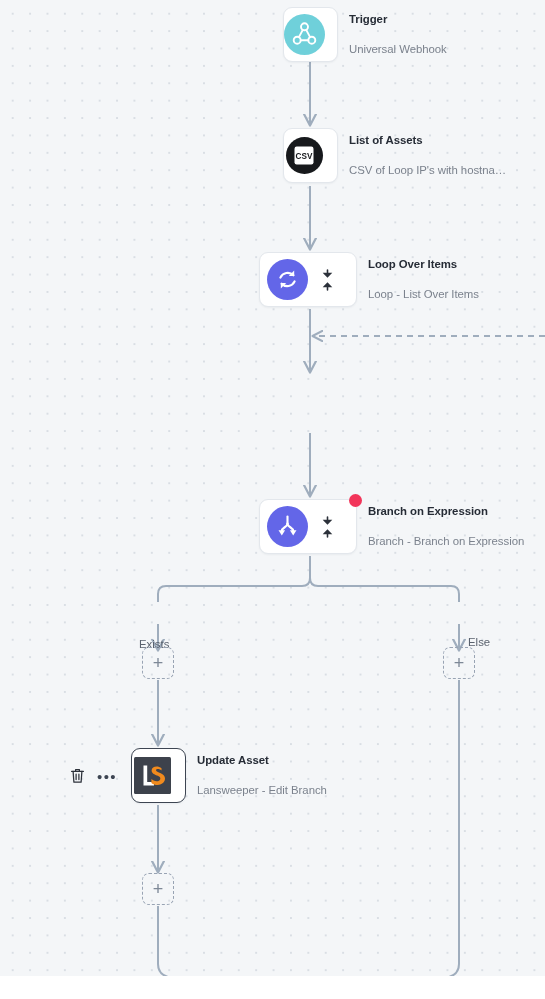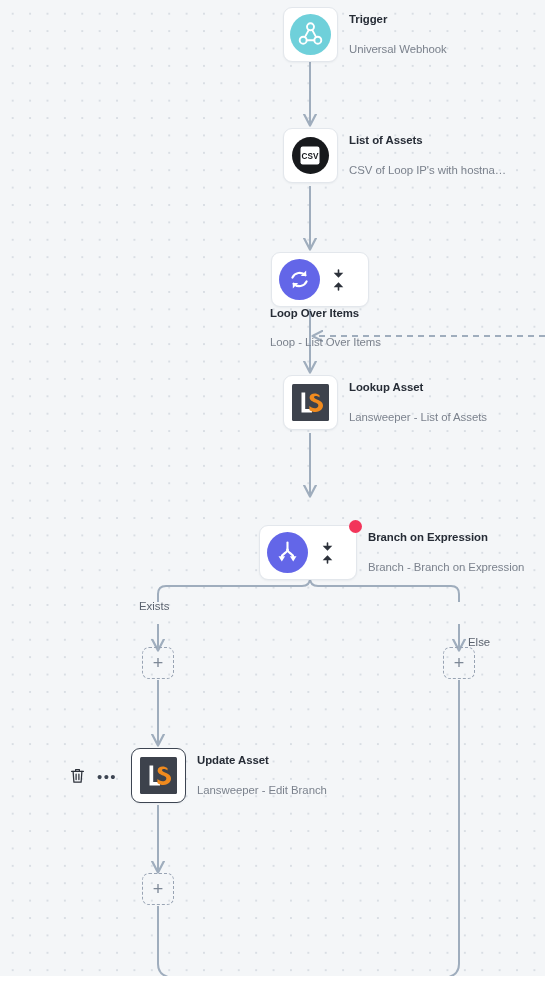--- a/index.html
+++ b/index.html
@@ -41,21 +41,20 @@
     display: flex;
     align-items: center;
   }
   .card {
     background: #ffffff;
     border: 1px solid #e3e7ec;
     border-radius: 9px;
     box-sizing: border-box;
     display: flex;
     align-items: center;
-    justify-content: center;
     box-shadow: 0 1px 2px rgba(25,35,60,0.05);
     position: relative;
   }
   .card.sq {
     width: 55px;
     height: 55px;
   }
   .card.wide {
     width: 98px;
     height: 55px;
@@ -251,21 +250,21 @@
           <text class="csv-text" x="20" y="23.6" text-anchor="middle">CSV</text>
         </svg>
       </div>
     </div>
     <div class="labels nowrapclip">
       <div class="title">List of Assets</div>
       <div class="subtitle">CSV of Loop IP's with hostna…</div>
     </div>
   </div>
 
-  <div class="node" style="left:259px; top:252px;flex-direction:column;">
+  <div class="node" style="left:259px; top:252px;">
     <div class="card wide">
       <div class="icon-wrap">
         <svg width="41" height="41" viewBox="0 0 41 41" xmlns="http://www.w3.org/2000/svg">
           <circle cx="20.5" cy="20.5" r="20.5" fill="#6366e8"></circle>
           <g fill="none" stroke="#ffffff" stroke-width="2.2" stroke-linecap="round">
             <path d="M 26.4 16.3 A 8 8 0 0 0 13.4 18.6"></path>
             <path d="M 14.6 24.7 A 8 8 0 0 0 27.6 22.4"></path>
           </g>
           <path d="M 27.2 11.4 L 27.2 17 L 21.8 17 Z" fill="#ffffff"></path>
           <path d="M 13.8 29.6 L 13.8 24 L 19.2 24 Z" fill="#ffffff"></path>
@@ -279,40 +278,22 @@
           </g>
         </svg>
       </div>
     </div>
     <div class="labels">
       <div class="title">Loop Over Items</div>
       <div class="subtitle">Loop - List Over Items</div>
     </div>
   </div>
 
-  <div class="node" style="left:283px; top:375px;">
-    <div class="card sq">
-      <div class="icon-wrap">
-        <svg width="37" height="37" viewBox="0 0 37 37" xmlns="http://www.w3.org/2000/svg">
-          <rect x="0" y="0" width="37" height="37" rx="1.5" fill="#3d424c"></rect>
-          <path class="ls-l" d="M 9.5 8.5 L 13.2 8.5 L 13.2 25 L 20 25 L 20 28.5 L 9.5 28.5 Z"></path>
-          <path class="ls-s" d="M 27.5 11.2 C 24 8.2 17.6 9 17.6 13.6 C 17.6 17.4 22.6 18.1 25 19.4
-                   C 27.6 20.8 26.2 24.2 22.8 24.2 C 20.6 24.2 18.6 23.2 17.4 22 L 17.4 26
-                   C 19 27.4 21.4 28 23.4 28 C 28.8 28 31 24.4 31 21.6 C 31 17.2 25.6 16 23.4 14.8
-                   C 21.4 13.7 21.8 12 23.8 12 C 25.2 12 26.6 12.6 27.5 13.4 Z"></path>
-        </svg>
-      </div>
-    </div>
-    <div class="labels">
-      <div class="title">Lookup Asset</div>
-      <div class="subtitle">Lansweeper - List of Assets</div>
-    </div>
-  </div>
-
-  <div class="node" style="left:259px; top:525px;">
+
+  <div class="node" style="left:259px; top:499px;">
     <div class="card wide">
       <div class="err-badge"></div>
       <div class="icon-wrap">
         <svg width="41" height="41" viewBox="0 0 41 41" xmlns="http://www.w3.org/2000/svg">
           <circle cx="20.5" cy="20.5" r="20.5" fill="#6366e8"></circle>
           <g fill="none" stroke="#ffffff" stroke-width="2.1" stroke-linecap="round">
             <path d="M 20.5 10.5 L 20.5 17.5"></path>
             <path d="M 20.5 17.5 C 20.5 21.5 14.8 21 14.8 25.2"></path>
             <path d="M 20.5 17.5 C 20.5 21.5 26.2 21 26.2 25.2"></path>
           </g>
@@ -328,21 +309,21 @@
           </g>
         </svg>
       </div>
     </div>
     <div class="labels">
       <div class="title">Branch on Expression</div>
       <div class="subtitle">Branch - Branch on Expression</div>
     </div>
   </div>
 
-  <div class="edge-label" style="left:139px; top:600px;">Exists</div>
+  <div class="edge-label" style="left:139px; top:638px;">Exists</div>
   <div class="edge-label" style="left:448px; top:636px;margin-left:20px;">Else</div>
 
   <div class="placeholder" style="left:142px; top:647px;">
     <span class="plus">+</span>
   </div>
   <div class="placeholder" style="left:443px; top:647px;">
     <span class="plus">+</span>
   </div>
   <div class="placeholder" style="left:142px; top:873px;">
     <span class="plus">+</span>

